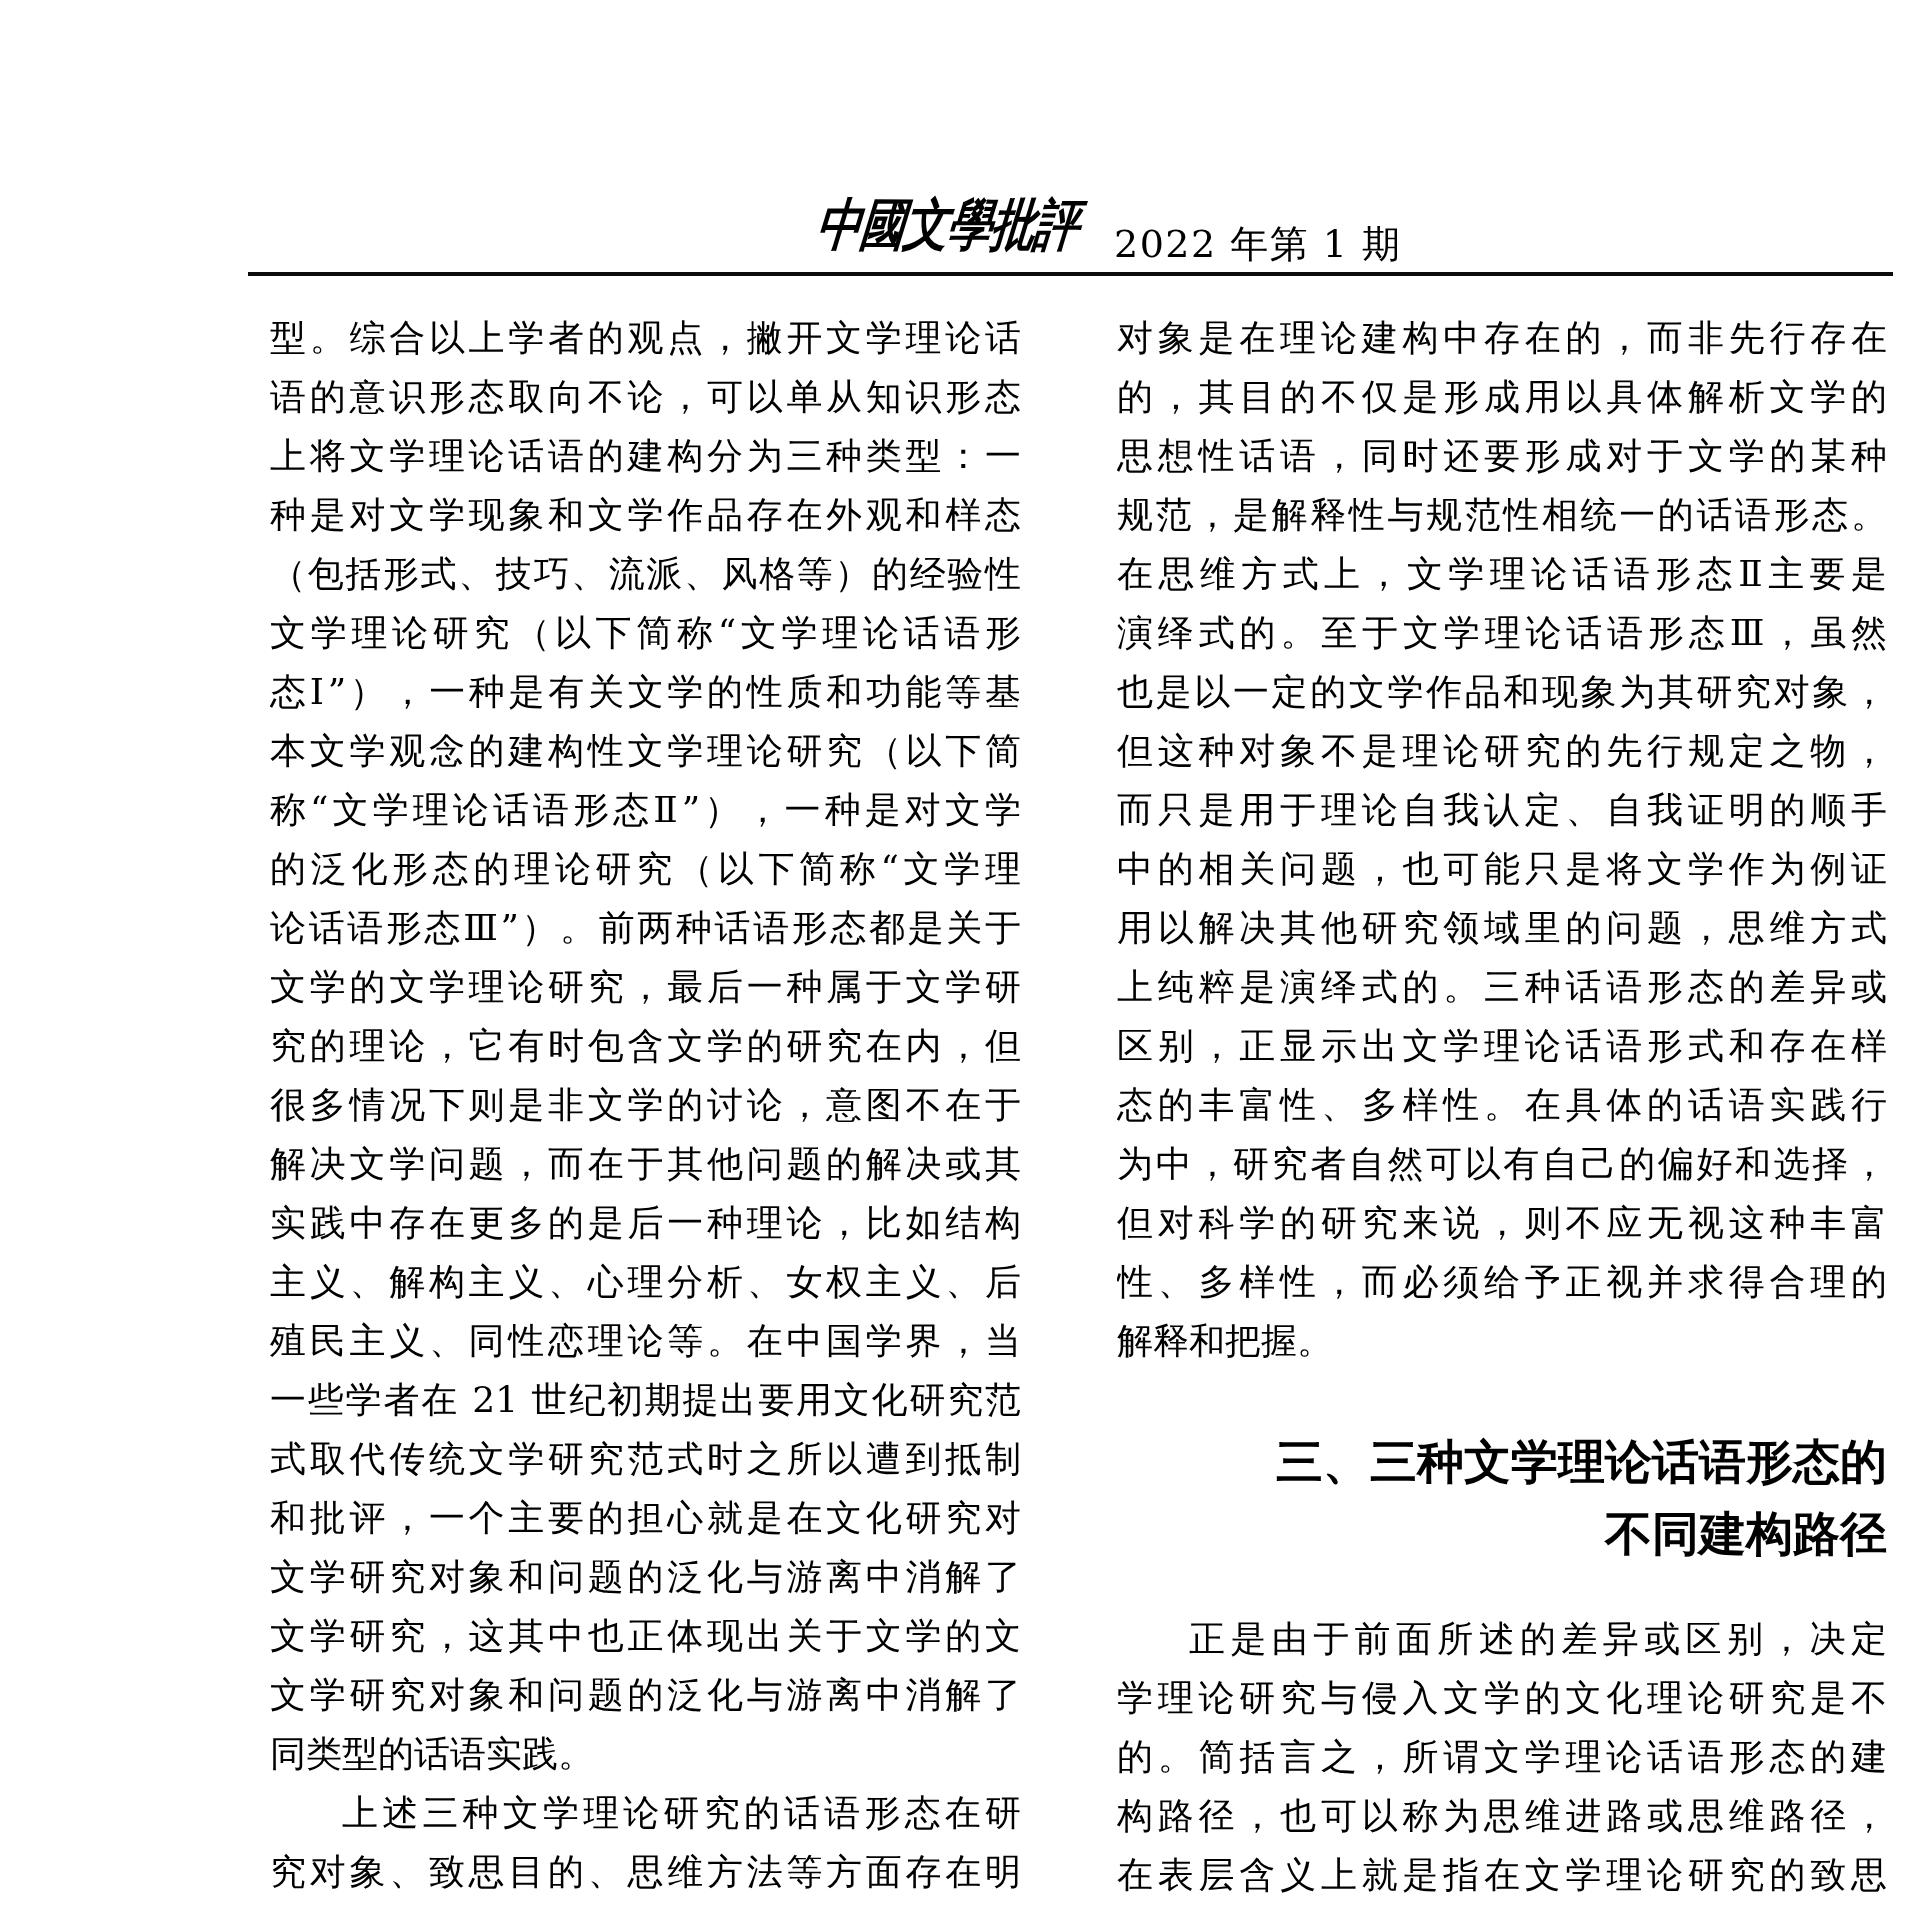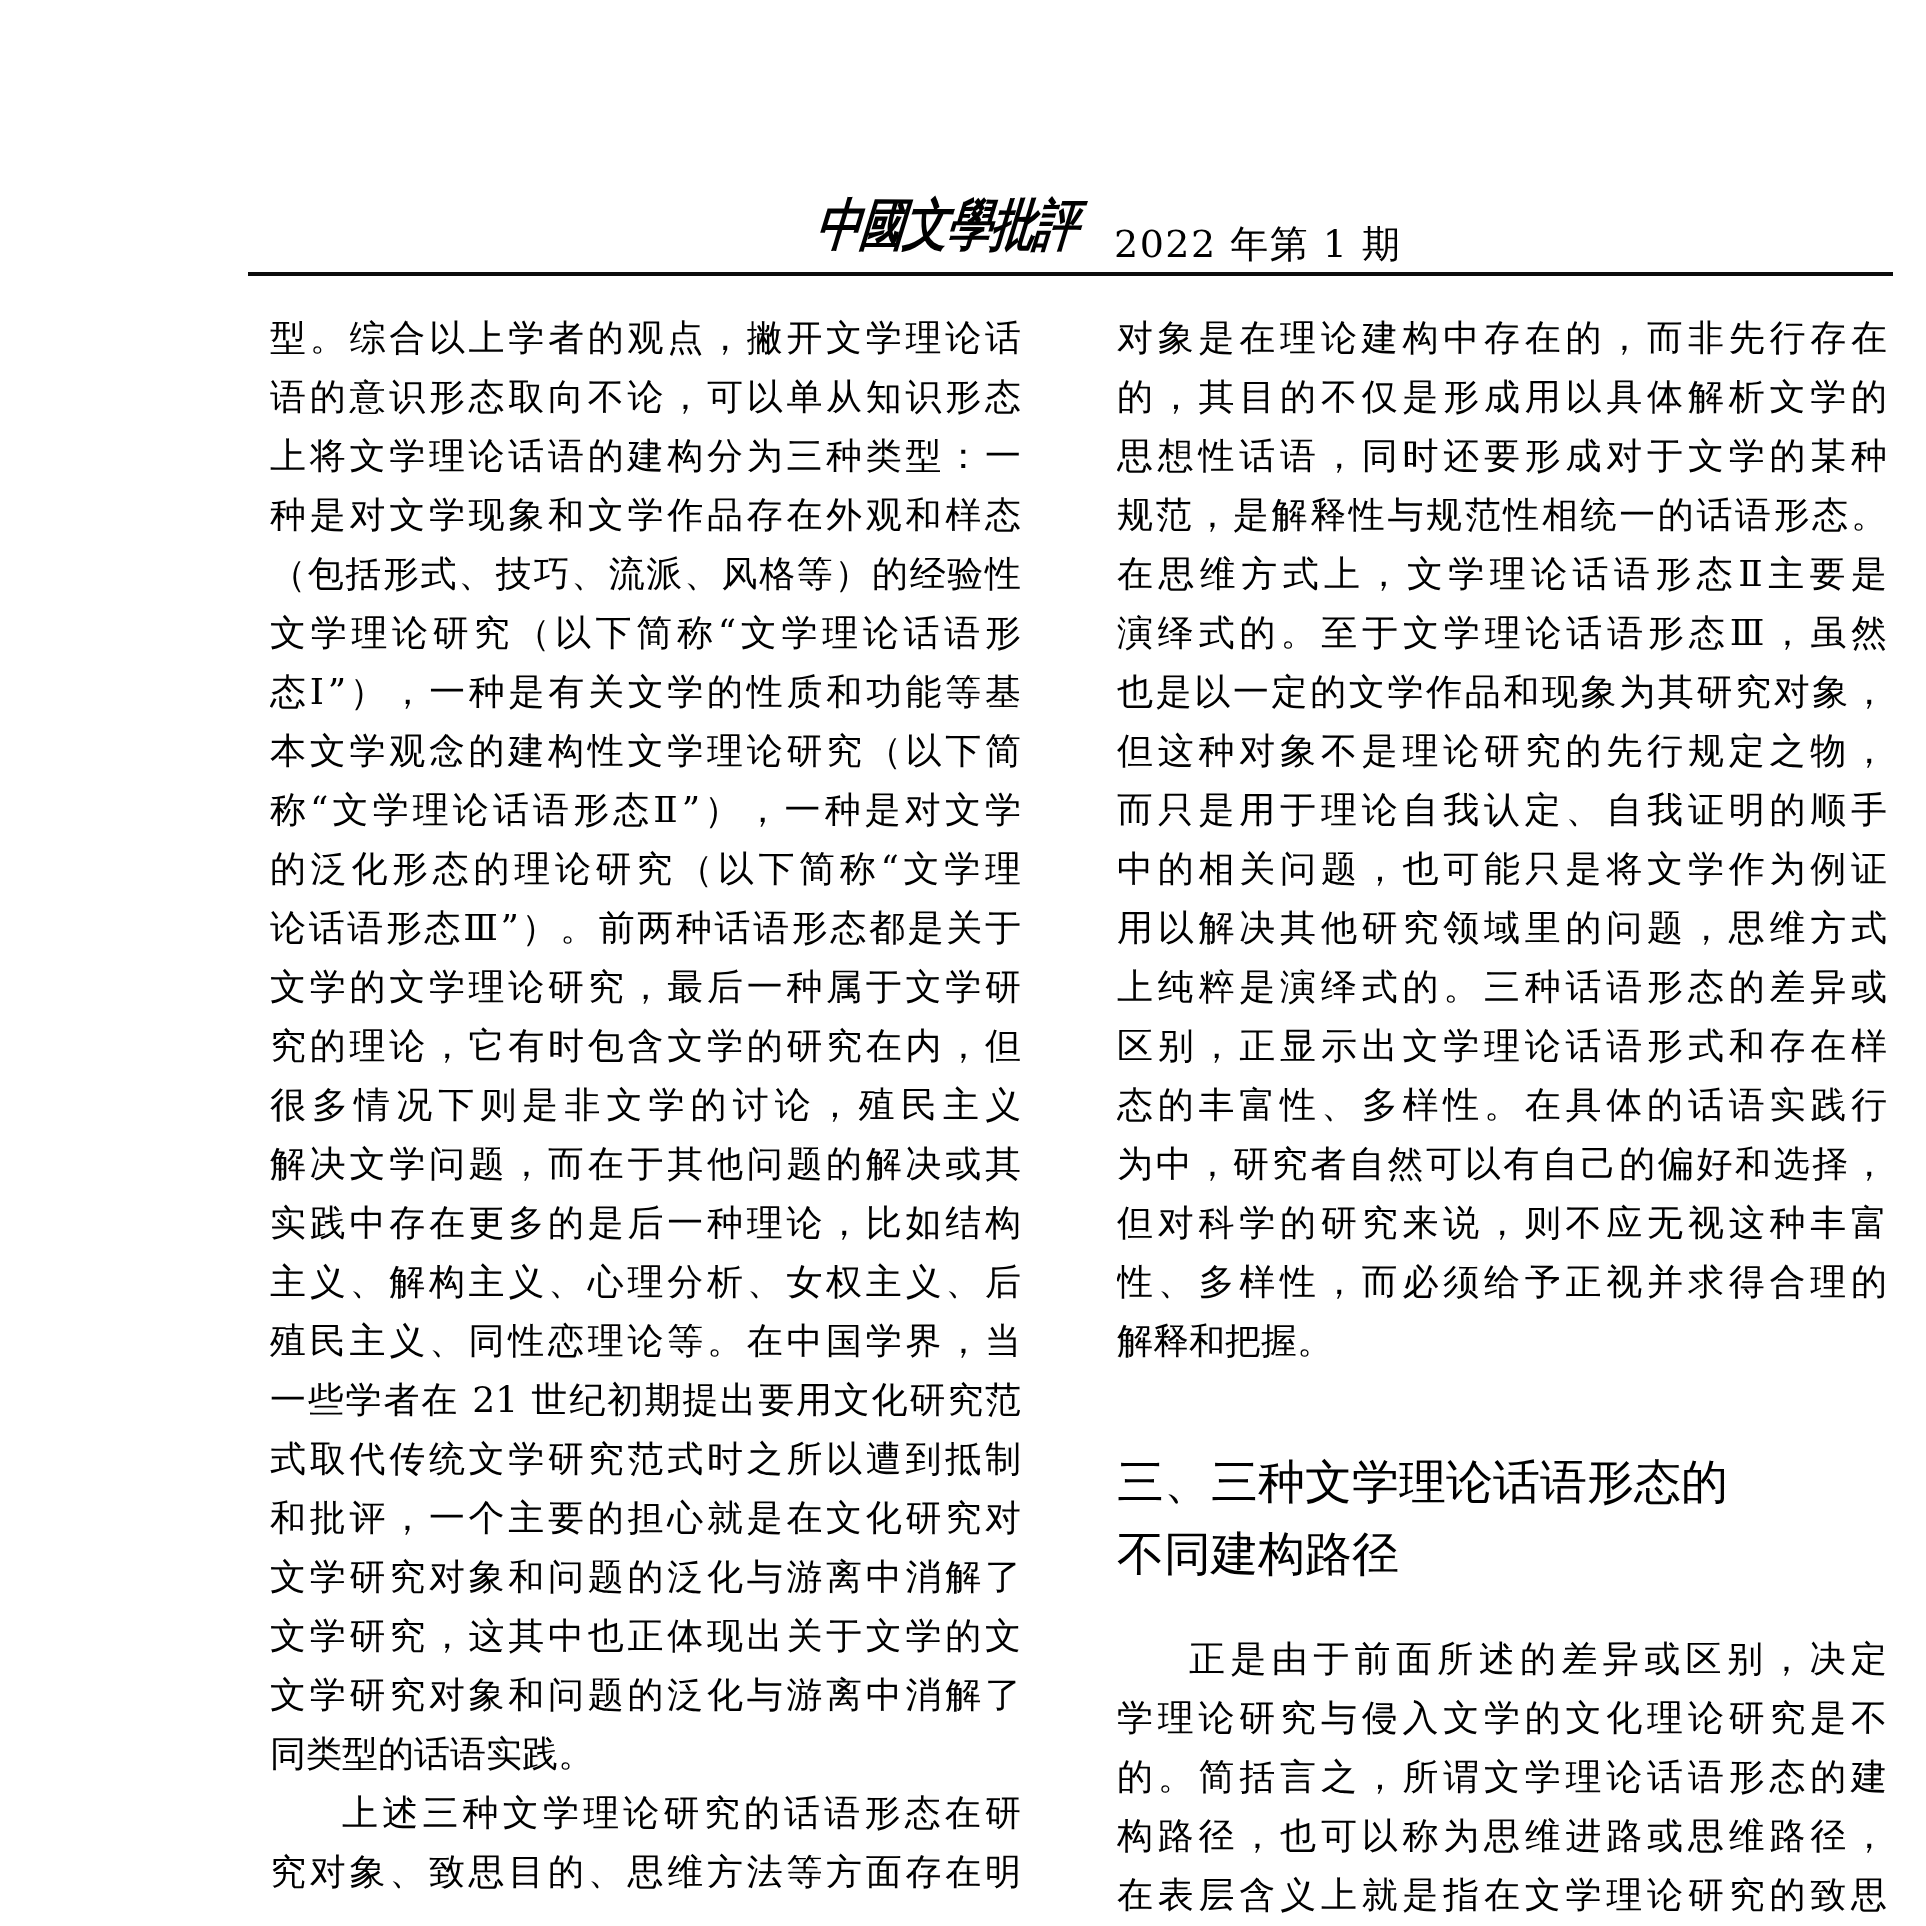--- a/index.html
+++ b/index.html
@@ -36,23 +36,23 @@
   .col.left{left:270px;width:751px;}
   .col.right{left:1117px;width:770px;}
   .line{
     text-align:justify;text-align-last:justify;
     text-justify:inter-character;
     height:59px;overflow:hidden;white-space:normal;
   }
   .line.end{text-align-last:left;}
   .line.indent{text-indent:2em;}
   .section-heading{
-    margin-top:76px;margin-bottom:39px;
-    font-size:47px;font-weight:normal;line-height:72px;
-    text-align:left;
+    margin-top:56px;margin-bottom:39px;
+    font-size:47px;font-weight:bold;line-height:72px;
+    text-align:right;
   }
   .section-heading .h-line{white-space:nowrap;}
 </style>
 </head>
 <body>
 
 <div class="page">
 
   <div class="logo">中國文學批評</div>
   <div class="issue">2022 年第 1 期</div>
@@ -65,21 +65,21 @@
       <div class="line">种是对文学现象和文学作品存在外观和样态</div>
       <div class="line">（包括形式、技巧、流派、风格等）的经验性</div>
       <div class="line">文学理论研究（以下简称“文学理论话语形</div>
       <div class="line">态Ⅰ”），一种是有关文学的性质和功能等基</div>
       <div class="line">本文学观念的建构性文学理论研究（以下简</div>
       <div class="line">称“文学理论话语形态Ⅱ”），一种是对文学</div>
       <div class="line">的泛化形态的理论研究（以下简称“文学理</div>
       <div class="line">论话语形态Ⅲ”）。前两种话语形态都是关于</div>
       <div class="line">文学的文学理论研究，最后一种属于文学研</div>
       <div class="line">究的理论，它有时包含文学的研究在内，但</div>
-      <div class="line">很多情况下则是非文学的讨论，殖民主义</div>
+      <div class="line">很多情况下则是非文学的讨论，意图不在于</div>
       <div class="line">解决文学问题，而在于其他问题的解决或其</div>
       <div class="line">实践中存在更多的是后一种理论，比如结构</div>
       <div class="line">主义、解构主义、心理分析、女权主义、后</div>
       <div class="line">殖民主义、同性恋理论等。在中国学界，当</div>
       <div class="line">一些学者在 21 世纪初期提出要用文化研究范</div>
       <div class="line">式取代传统文学研究范式时之所以遭到抵制</div>
       <div class="line">和批评，一个主要的担心就是在文化研究对</div>
       <div class="line">文学研究对象和问题的泛化与游离中消解了</div>
       <div class="line">文学研究，这其中也正体现出关于文学的文</div>
       <div class="line">文学研究对象和问题的泛化与游离中消解了</div>

